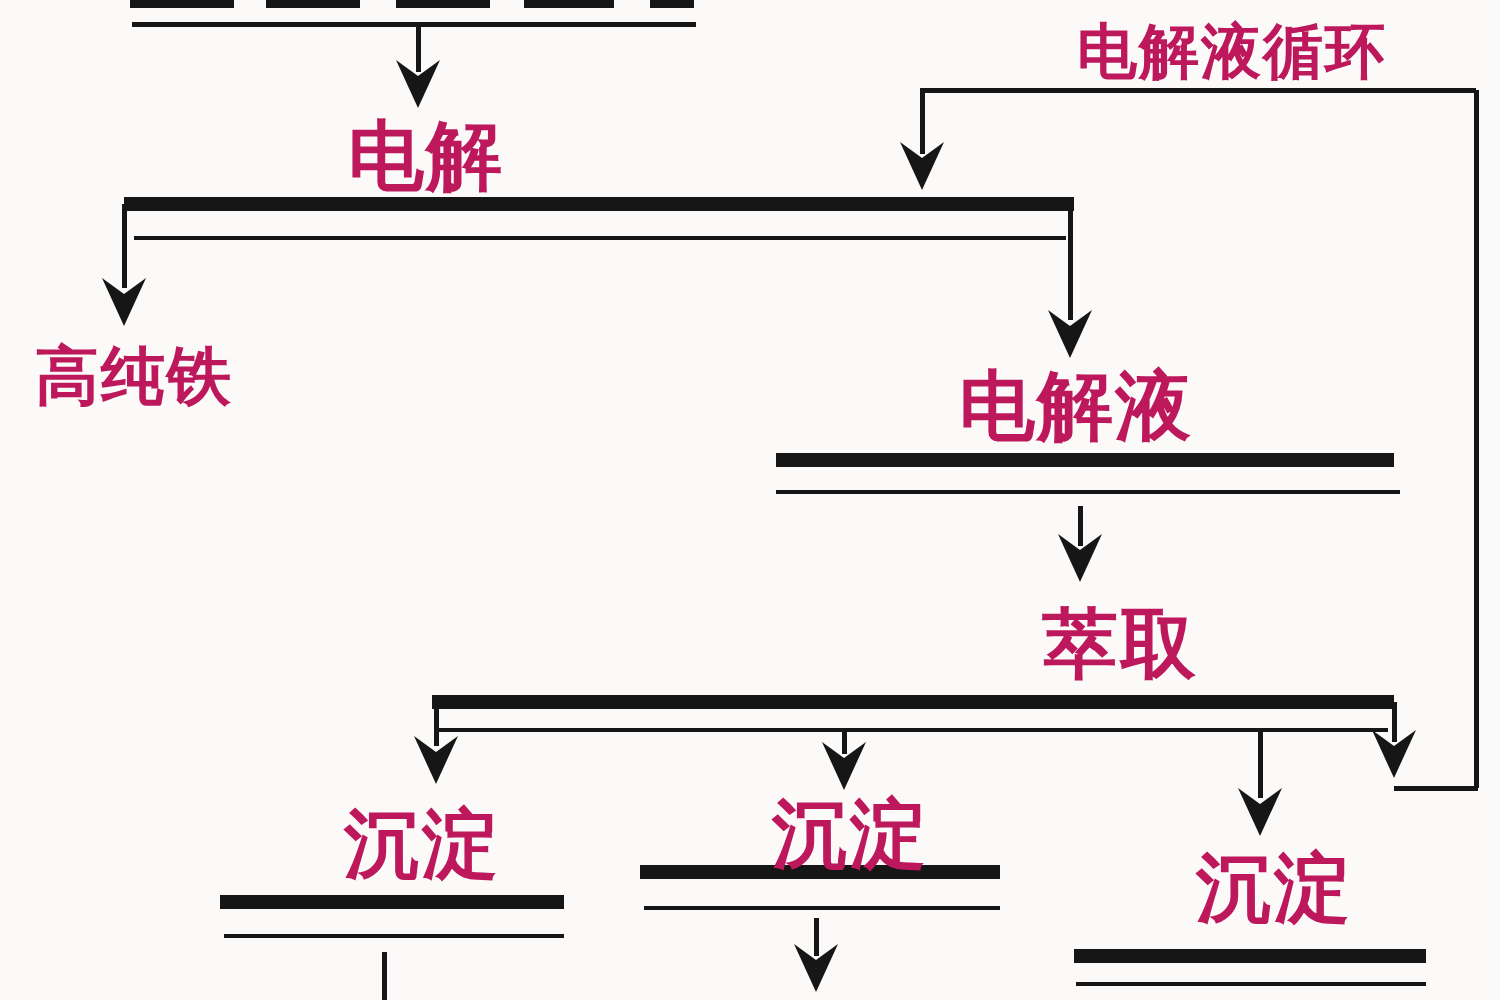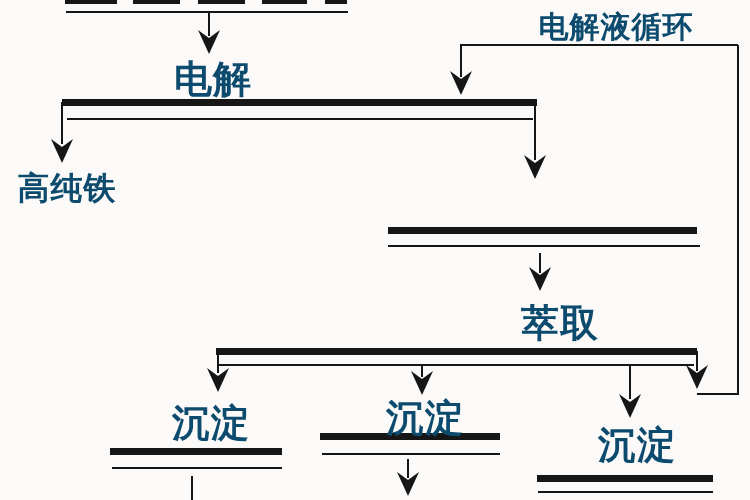--- a/index.html
+++ b/index.html
@@ -8,21 +8,21 @@
     width:750px;height:500px;
     background:#fbfaf8;
     overflow:hidden;
     font-family:"Liberation Serif","DejaVu Serif",serif;
   }
   .connector-layer{position:absolute;left:0;top:0;}
   .lbl{
     position:absolute;
     transform:translateX(-50%);
     font-weight:700;
-    color:#0c4a6e;
+    color:#be185d;
     line-height:1;
     white-space:nowrap;
     letter-spacing:1px;
     user-select:none;
   }
   .lbl-lg{font-size:38px;}
   .lbl-sm{font-size:30px;}
 </style>
 </head>
 <body>
@@ -92,20 +92,21 @@
       <polygon points="397,472 408,496 419,472 408,480"></polygon>
     </g>
   </svg>
 
   <div class="lbl lbl-lg" style="left:213px;top:60px;">电解</div>
 
   <div class="lbl lbl-lg" style="left:67px;top:172px;font-size:32px;">高纯铁</div>
 
   <div class="lbl lbl-sm" style="left:616px;top:12px;">电解液循环</div>
 
+  <div class="lbl lbl-lg" style="left:538px;top:185px;">电解液</div>
 
   <div class="lbl lbl-lg" style="left:560px;top:304px;">萃取</div>
 
   <div class="lbl lbl-lg" style="left:211px;top:404px;">沉淀</div>
 
   <div class="lbl lbl-lg" style="left:425px;top:399px;">沉淀</div>
 
   <div class="lbl lbl-lg" style="left:637px;top:426px;">沉淀</div>
 
 </div>

